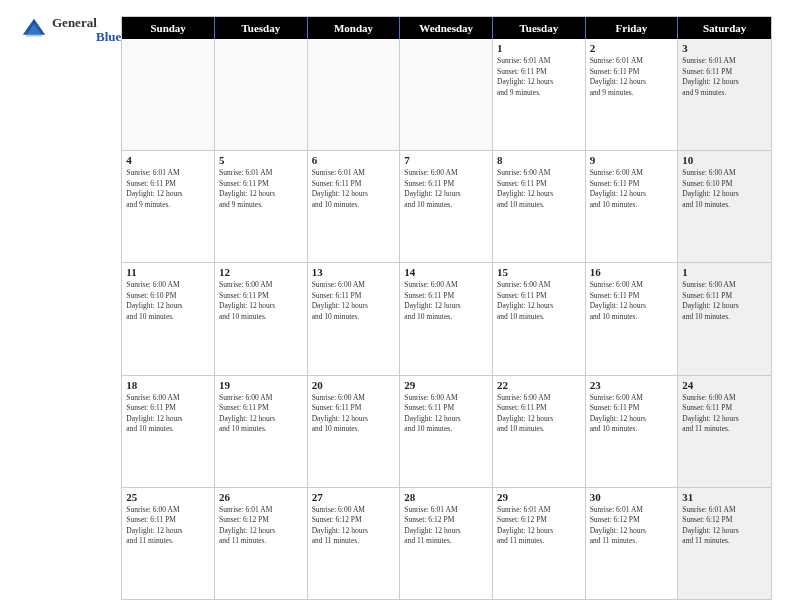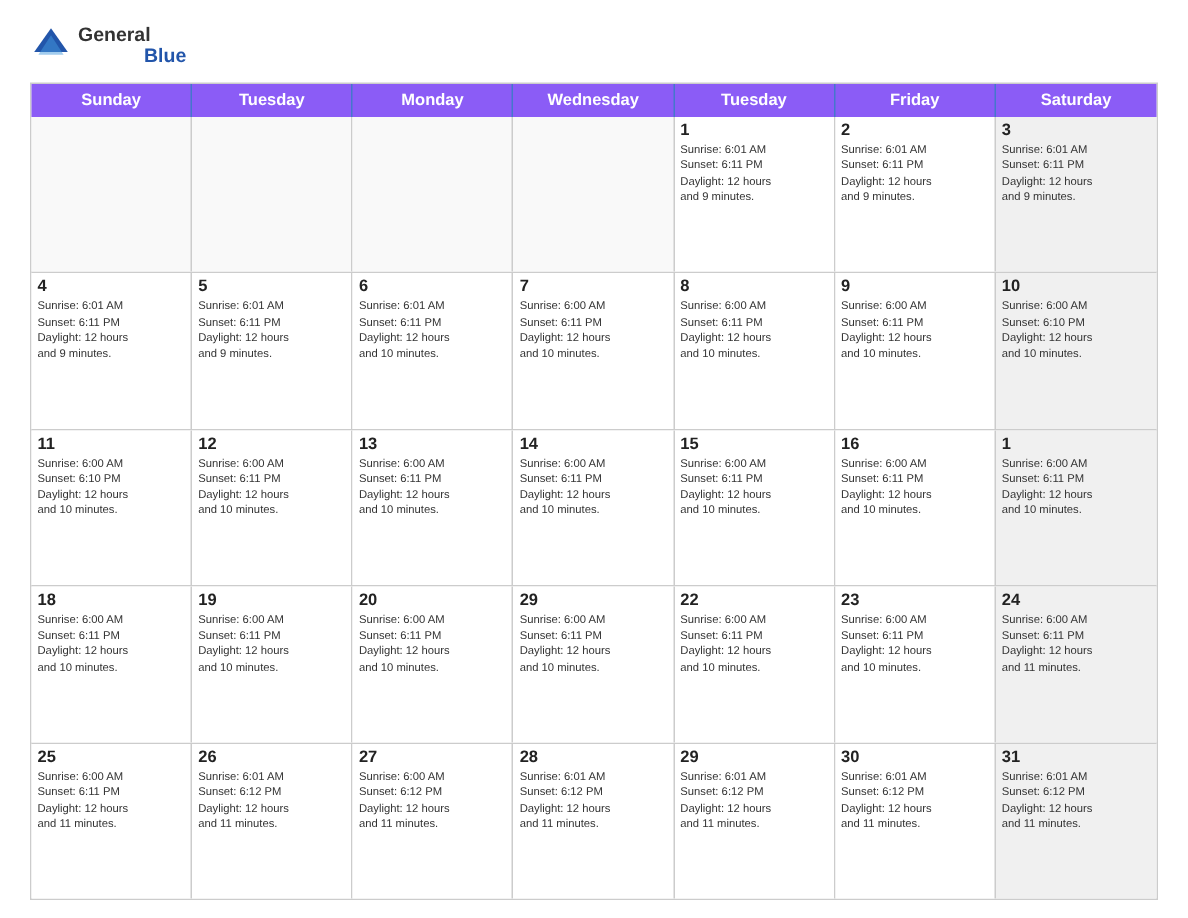--- a/index.html
+++ b/index.html
@@ -8,21 +8,22 @@
       height: 612px;
       background: #fff;
       font-family: Arial, sans-serif;
       overflow: hidden;
     }
     .page {
       width: 792px;
       height: 612px;
       padding: 16px 20px 12px 20px;
       display: flex;
-      flex-direction: column;
+      flex-direction: row;
+      font-family: Liberation Serif, serif;
     }
     .header {
       display: flex;
       justify-content: space-between;
       align-items: flex-start;
       margin-bottom: 10px;
     }
     .logo {
       display: flex;
       align-items: center;
@@ -62,21 +63,21 @@
     }
     .calendar {
       flex: 1;
       display: flex;
       flex-direction: column;
       border: 1px solid #ccc;
     }
     .cal-header {
       display: grid;
       grid-template-columns: repeat(7, 1fr);
-      background: #8b5cf6;
+      background: #000000;
     }
     .cal-header-cell {
       color: #fff;
       font-size: 11px;
       font-weight: bold;
       text-align: center;
       padding: 5px 2px;
       border-right: 1px solid #4477cc;
     }
     .cal-header-cell:last-child { border-right: none; }

